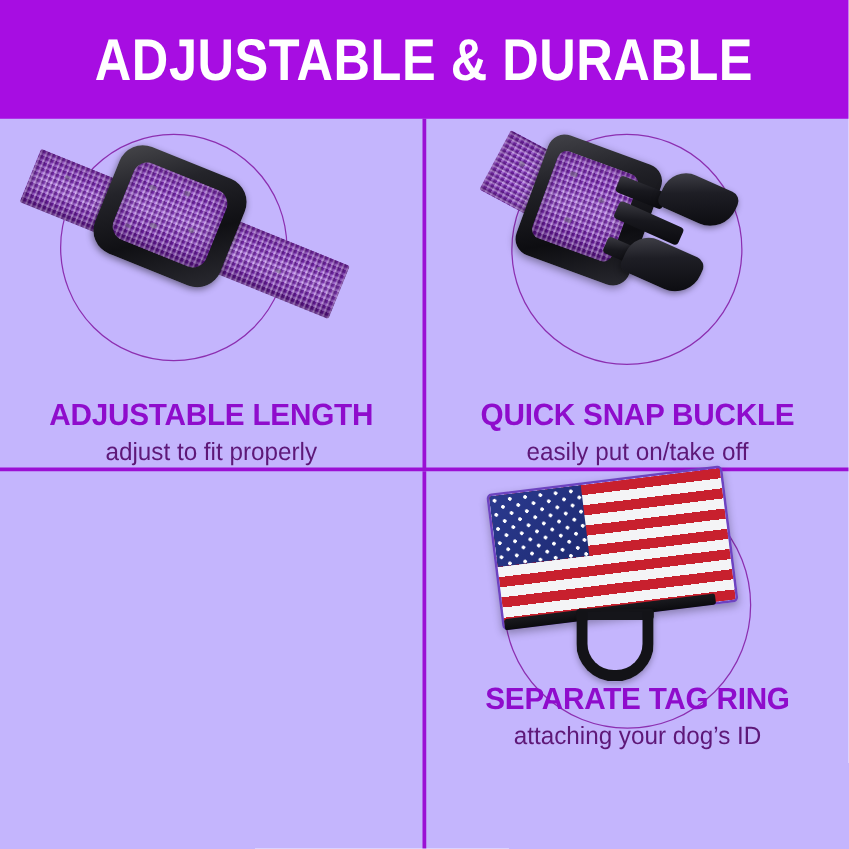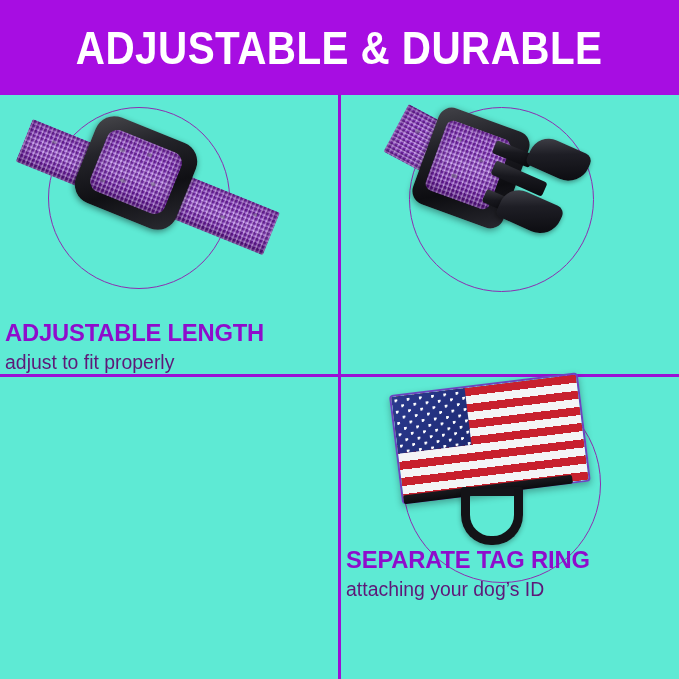--- a/index.html
+++ b/index.html
@@ -8,21 +8,21 @@
     background: #ffffff;
   }
   body {
     font-family: "Liberation Sans", sans-serif;
     -webkit-font-smoothing: antialiased;
   }
   #infographic {
     position: relative;
     width: 679px;
     height: 679px;
-    background: #5eead4;
+    background: #c4b5fd;
     overflow: hidden;
   }
 
   
   .header-banner {
     position: absolute;
     left: 0;
     top: 0;
     width: 679px;
     height: 95px;
@@ -91,20 +91,21 @@
   .circle-outline {
     position: absolute;
     border-radius: 50%;
     border: 1px solid #8c2fb0;
     box-sizing: border-box;
   }
 
   
   .caption {
     width: 338px;
+    text-align: center;
   }
   .caption-title {
     color: #8f0ccc;
     font-size: 24.5px;
     font-weight: bold;
     letter-spacing: -0.2px;
     line-height: 1.12;
     white-space: nowrap;
     transform: scaleX(0.97);
   }
@@ -430,20 +431,24 @@
         <div class="web-speck" style="left:14px;top:14px;width:6px;height:4px;"></div>
         <div class="web-speck" style="left:42px;top:26px;width:5px;height:4px;"></div>
         <div class="web-speck" style="left:22px;top:50px;width:6px;height:4px;"></div>
       </div>
       <div class="p2-prong" id="p2-prong-top"></div>
       <div class="p2-prong" id="p2-prong-mid"></div>
       <div class="p2-prong" id="p2-prong-bot"></div>
       <div class="p2-clip" id="p2-clip-top"></div>
       <div class="p2-clip" id="p2-clip-bot"></div>
     </div>
+    <div class="caption">
+      <div class="caption-title">QUICK SNAP BUCKLE</div>
+      <div class="caption-sub">easily put on/take off</div>
+    </div>
   </div>
 
 
   <div class="panel panel-bot" id="panel-4">
     <div class="photo-area">
       <div class="circle-outline" id="p4-circle"></div>
       <div class="webbing vert" id="p4-webbing-edge"></div>
       <div id="p4-patch-wrap">
         <div id="p4-patch">
           <div class="flag-stripes"></div>

